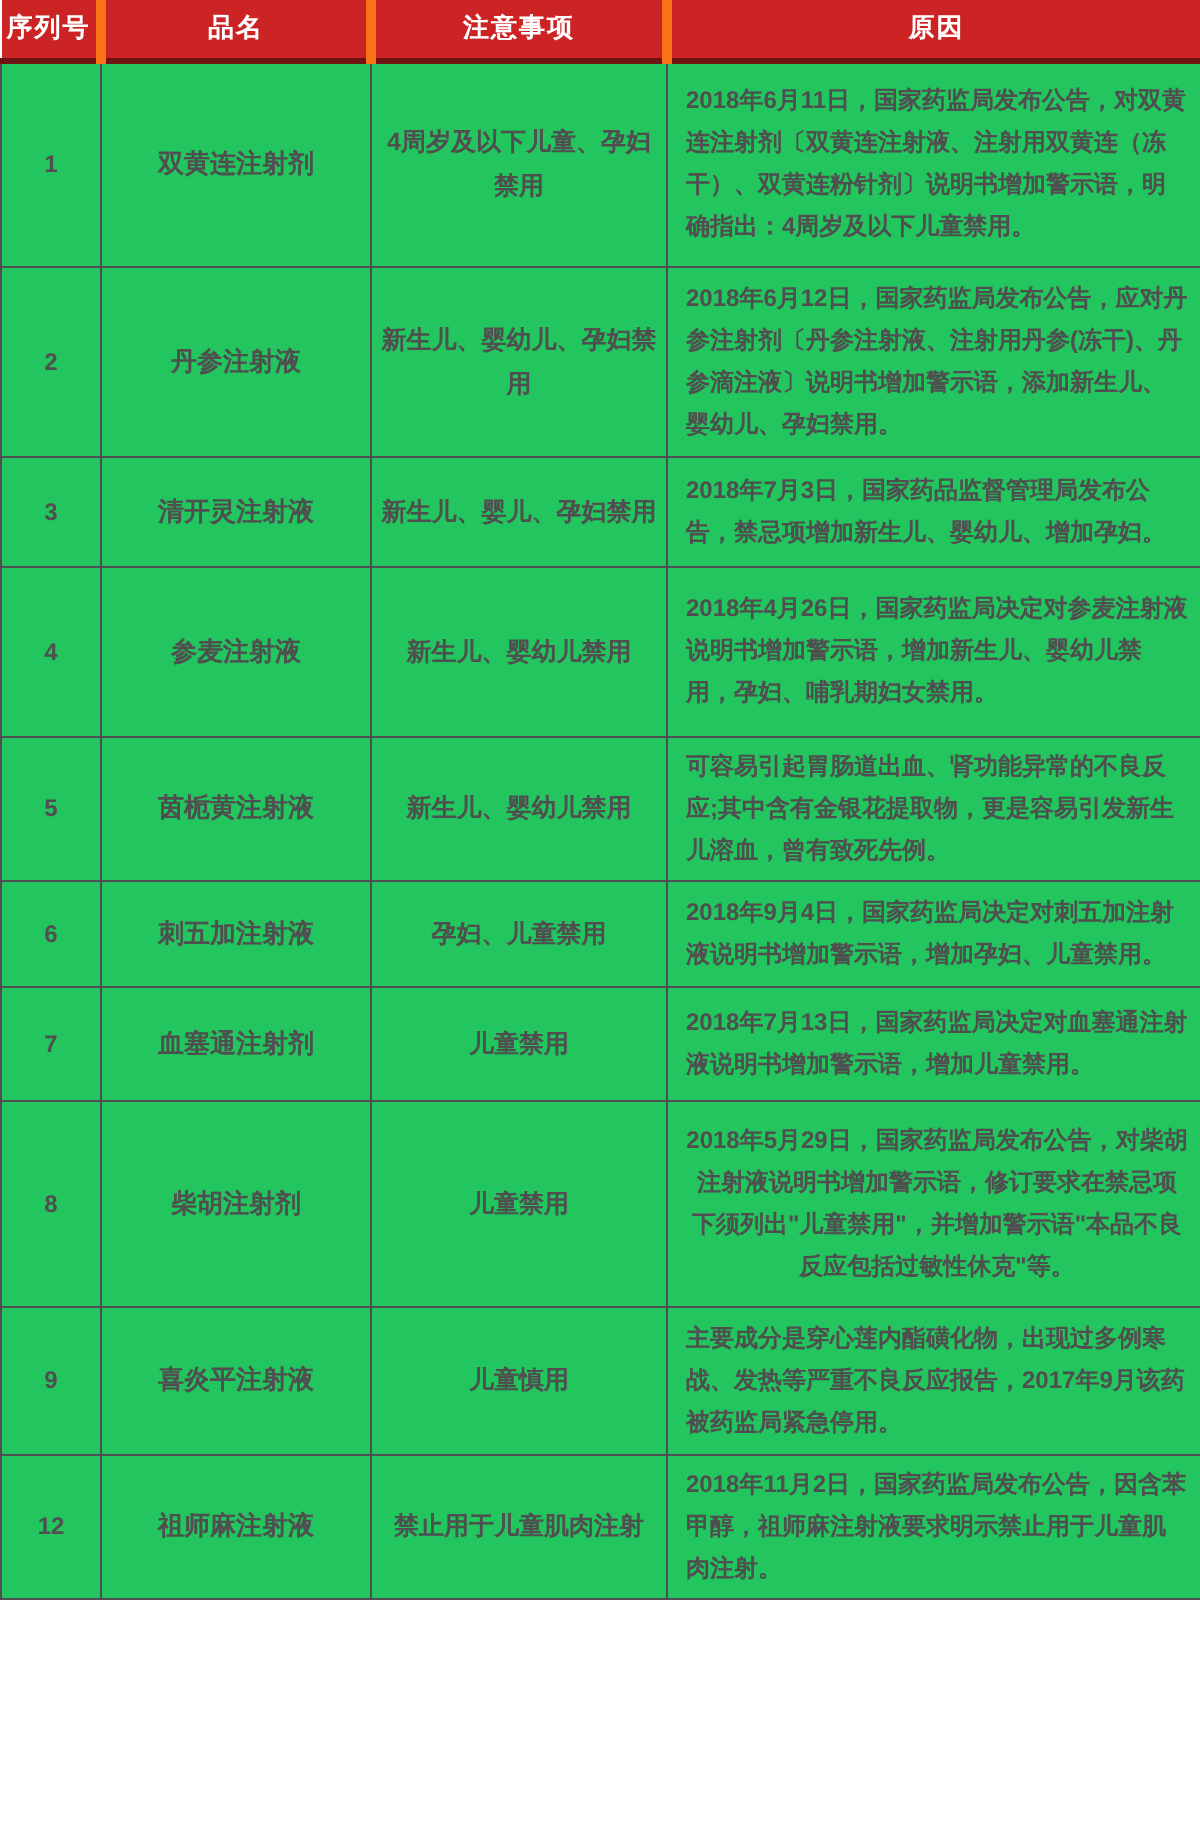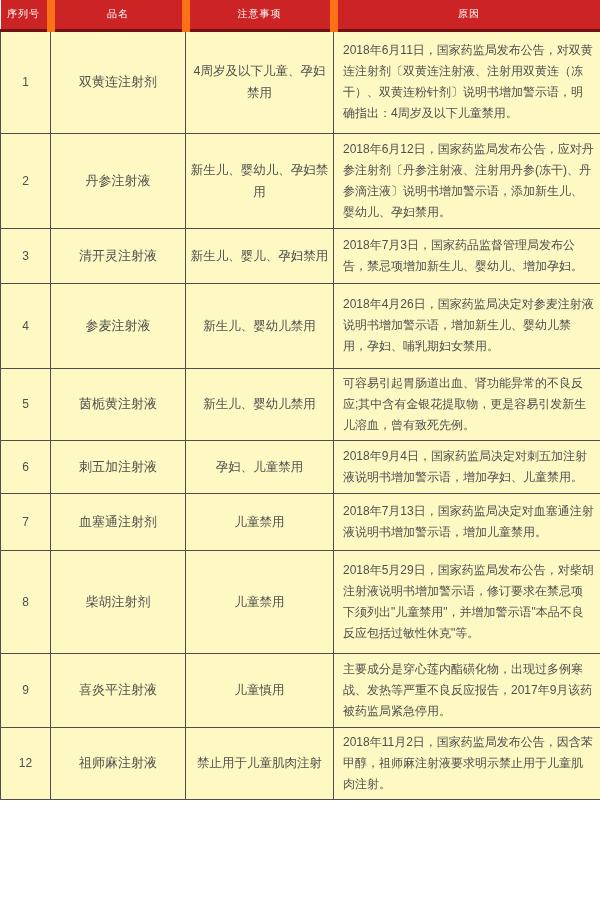--- a/index.html
+++ b/index.html
@@ -27,35 +27,36 @@
     color: var(--body-text);
   }
   col.c-no   { width: 50px; }
   col.c-name { width: 135px; }
   col.c-note { width: 148px; }
   col.c-why  { width: 267px; }
 
   thead th {
     background: var(--header-bg);
     color: var(--header-text);
-    font-size: 10px;
-    font-weight: normal;
+    font-size: 13px;
+    font-weight: bold;
     height: 30px;
     text-align: center;
     vertical-align: middle;
     border-bottom: 3px solid #6e1212;
     letter-spacing: 1px;
   }
-  thead th + th { border-left: 8px solid #f97316; }
+  thead th + th { border-left: 5px solid #f97316; }
 
   tbody td {
     border: 1px solid var(--border-color);
     vertical-align: middle;
     font-size: 12px;
-    background: #fef9c3;
+    background: #22c55e;
+    font-weight: bold;
   }
   td.cell-no, td.cell-name, td.cell-note {
     text-align: center;
     line-height: 22px;
     padding: 2px 4px;
   }
   td.cell-name { font-size: 13px; }
   td.cell-note { font-size: 12.5px; }
   td.cell-why {
     text-align: left;
@@ -64,21 +65,21 @@
     font-size: 12px;
   }
   
   tbody tr:nth-child(1)  td { height: 103px; }
   tbody tr:nth-child(2)  td { height: 95px; }
   tbody tr:nth-child(3)  td { height: 55px; }
   tbody tr:nth-child(4)  td { height: 85px; }
   tbody tr:nth-child(5)  td { height: 68px; }
   tbody tr:nth-child(6)  td { height: 53px; }
   tbody tr:nth-child(7)  td { height: 57px; }
-  tbody tr:nth-child(8)  td { height: 103px; }
+  tbody tr:nth-child(8)  td { height: 103px; text-align: center; }
   tbody tr:nth-child(9)  td { height: 74px; margin-top: 44px; }
   tbody tr:nth-child(10) td { height: 56px; }
   tbody tr:nth-child(11) td { height: 57px; }
   tbody tr:nth-child(12) td { height: 97px; }
 </style>
 </head>
 <body>
 
 <div class="page">
   <table class="med-table">

